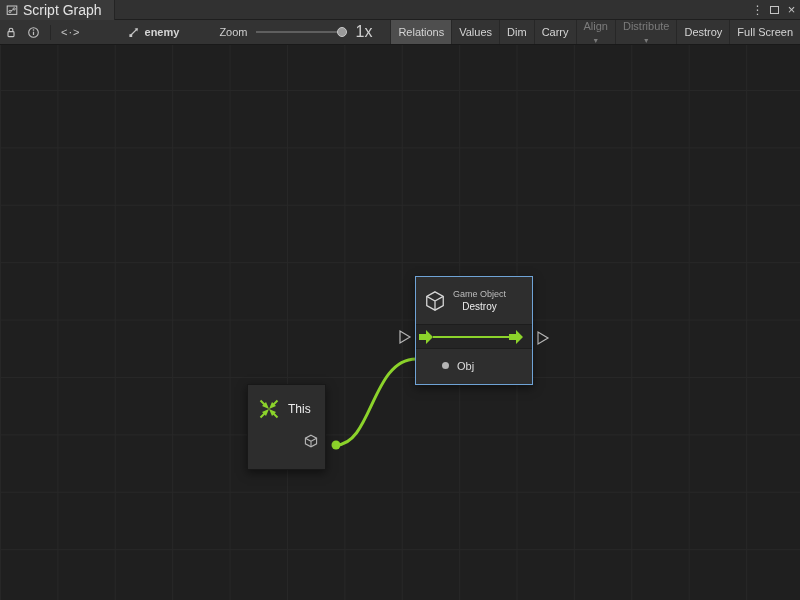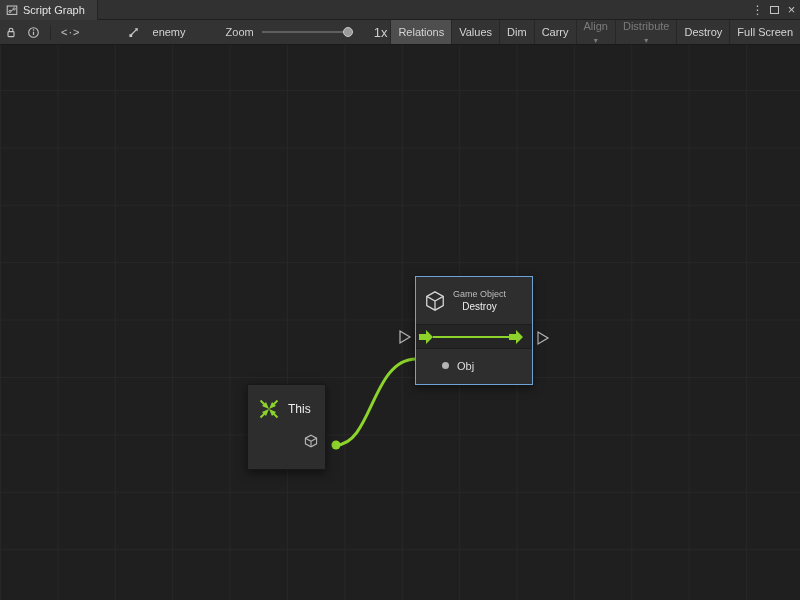--- a/index.html
+++ b/index.html
@@ -4,40 +4,40 @@
 <style>
   * { margin:0; padding:0; box-sizing:border-box; }
   html,body { width:800px; height:600px; overflow:hidden; }
   body { font-family:"Liberation Sans", sans-serif; background:#1f1f1f; }
   .window { position:relative; width:800px; height:600px; background:#1f1f1f; }
 
   
   .titlebar { position:absolute; top:0; left:0; right:0; height:20px; background:#313131;
               display:flex; align-items:center; border-bottom:1px solid #1e1e1e; }
   .tab { height:20px; display:flex; align-items:center; gap:5px; padding:0 12px 0 6px;
-         background:#3a3a3a; color:#e3e3e3; font-size:11px; border-right:1px solid #242424; cursor:pointer; }
+         background:#3a3a3a; color:#e3e3e3; font-size:14px; border-right:1px solid #242424; cursor:pointer; }
   .titlebar-spacer { flex:1; }
   .tb-ctrl { width:17px; text-align:center; color:#c4c4c4; font-size:12px; line-height:20px; cursor:pointer; }
   .max-box { width:9px; height:8px; border:1px solid #c4c4c4; display:inline-block; margin-top:6px; }
   .close-glyph { font-size:13px; }
 
   
   .toolbar { position:absolute; top:20px; left:0; right:0; height:25px; background:#333333;
              display:flex; align-items:center; font-size:11px; color:#d4d4d4;
              border-bottom:1px solid #191919; }
   .tb-icon { padding:0 5px; display:flex; align-items:center; height:100%; cursor:pointer; }
   .tb-sep { width:1px; height:15px; background:#262626; margin:0 5px; }
-  .graph-ref { display:flex; align-items:center; gap:13px; margin-left:42px; cursor:pointer; }
+  .graph-ref { display:flex; align-items:center; gap:5px; margin-left:42px; cursor:pointer;font-weight:bold; }
   .code-glyph { color:#c6c6c6; font-size:11px; letter-spacing:1px; }
   .zoom-group { display:flex; align-items:center; margin-left:40px; }
   .zoom-label { color:#cfcfcf; margin-right:4px; }
   .zoom-track { position:relative; width:88px; height:2px; background:#5f5f5f; margin:0 4px; cursor:pointer; }
   .zoom-handle { position:absolute; right:-3px; top:-4px; width:10px; height:10px; border-radius:50%;
                  background:#9a9a9a; border:1px solid #c8c8c8; cursor:grab; }
-  .zoom-value { color:#cfcfcf; margin-left:20px; font-size:13px; }
+  .zoom-value { color:#cfcfcf; margin-left:8px; font-size:16px; }
   .tb-buttons { margin-left:auto; display:flex; height:100%;justify-content:space-between; }
   .tb-btn { display:flex; align-items:center; gap:3px; padding:0 7px; height:100%;
             border-left:1px solid #272727; color:#d4d4d4; cursor:pointer; white-space:nowrap; }
   .tb-btn.active { background:#4e4e4e; }
   .tb-btn.disabled { color:#7b7b7b; cursor:default;flex-direction:column; }
   .caret { font-size:8px; margin-top:1px; }
 
   
   .canvas { position:absolute; top:45px; left:0; width:800px; height:555px; overflow:hidden;
             background-color:#1f1f1f;

